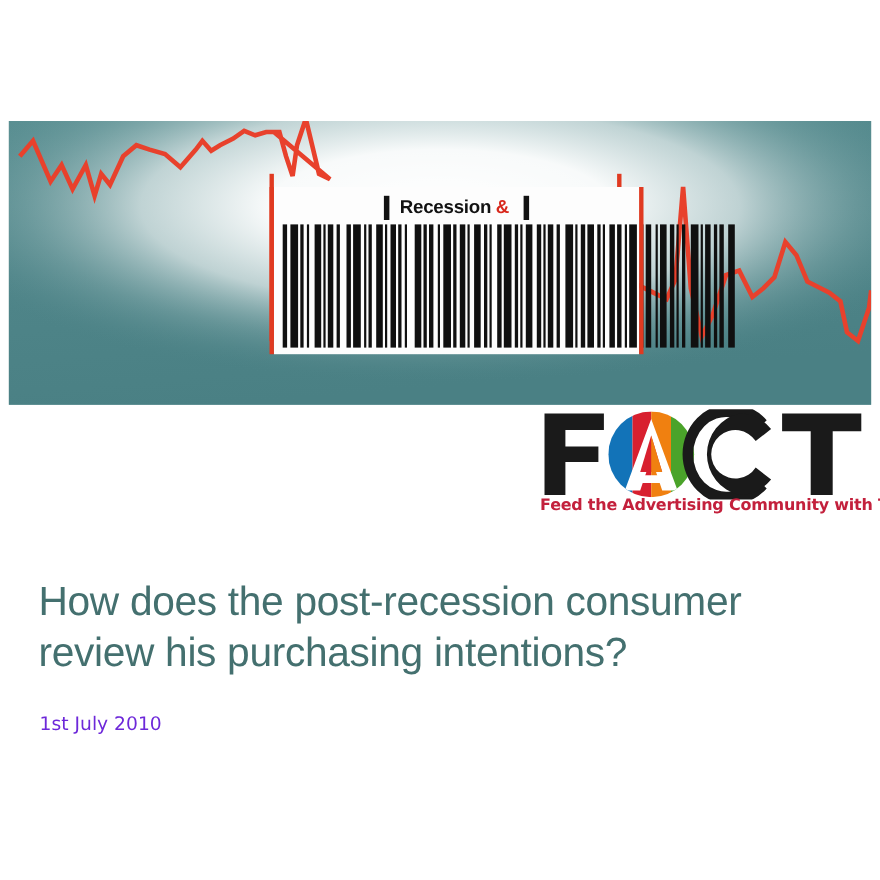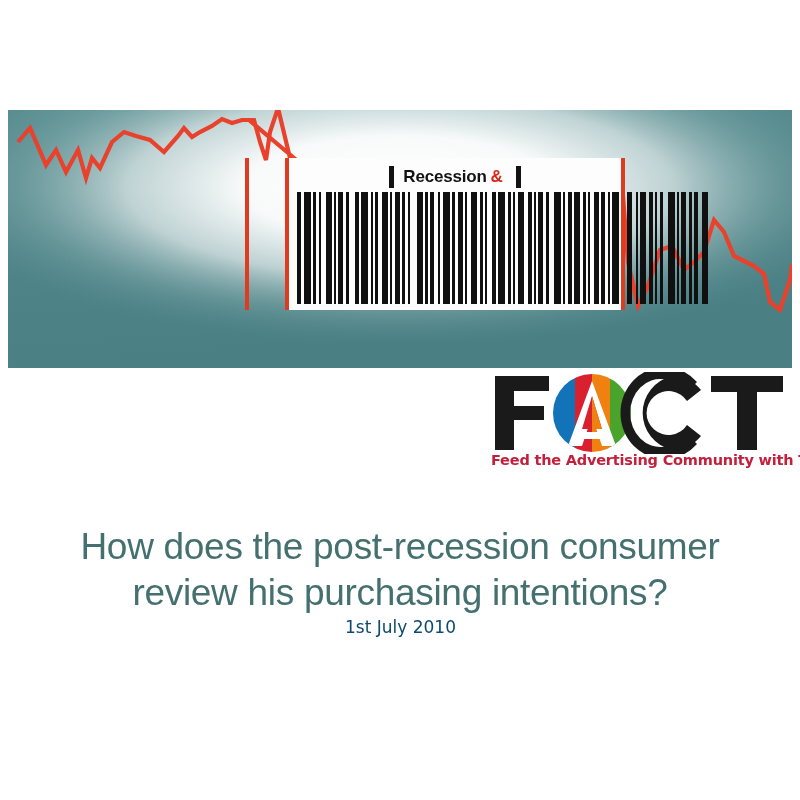--- a/index.html
+++ b/index.html
@@ -36,24 +36,23 @@
   #banner .banner-svg {
     display: block;
     width: 100%;
     height: 100%;
   }
 
   
   #barcode-block {
     position: absolute;
     left: 237px;
-    top: 48px;       
+    top: 60px;       
     width: 340px;
     height: 152px;
-    margin-left: 40px;
   }
   .barcode-rail {
     position: absolute;
     top: 0;
     width: 4px;
     height: 100%;
     background: #e03a21;
   }
   .barcode-rail.left  { left: 0; }
   .barcode-rail.right { right: 0; }
@@ -132,38 +131,37 @@
     color: #c3203c;
     white-space: nowrap;
   }
 
   
   #title-block {
     position: absolute;
     left: 35px;
     top: 524px;
     width: 730px;
-    text-align: center;
   }
   #slide-title {
     margin: 0;
     font-family: "Liberation Sans", sans-serif;
     font-weight: normal;
     font-size: 37px;
     line-height: 46px;
     color: #44706f;
     letter-spacing: -0.3px;
   }
   #slide-date {
-    margin: 0 0 0 1px;
+    margin: 32px 0 0 1px;
     font-family: "DejaVu Sans", sans-serif;
     font-weight: normal;
     font-size: 17px;
     line-height: 22px;
-    color: #0c4a6e;
+    color: #6d28d9;
   }
 </style>
 </head>
 <body>
 
 <div id="slide">
 
   <div id="banner">
 
     <svg class="banner-svg" viewBox="0 0 784 258" preserveAspectRatio="none">

